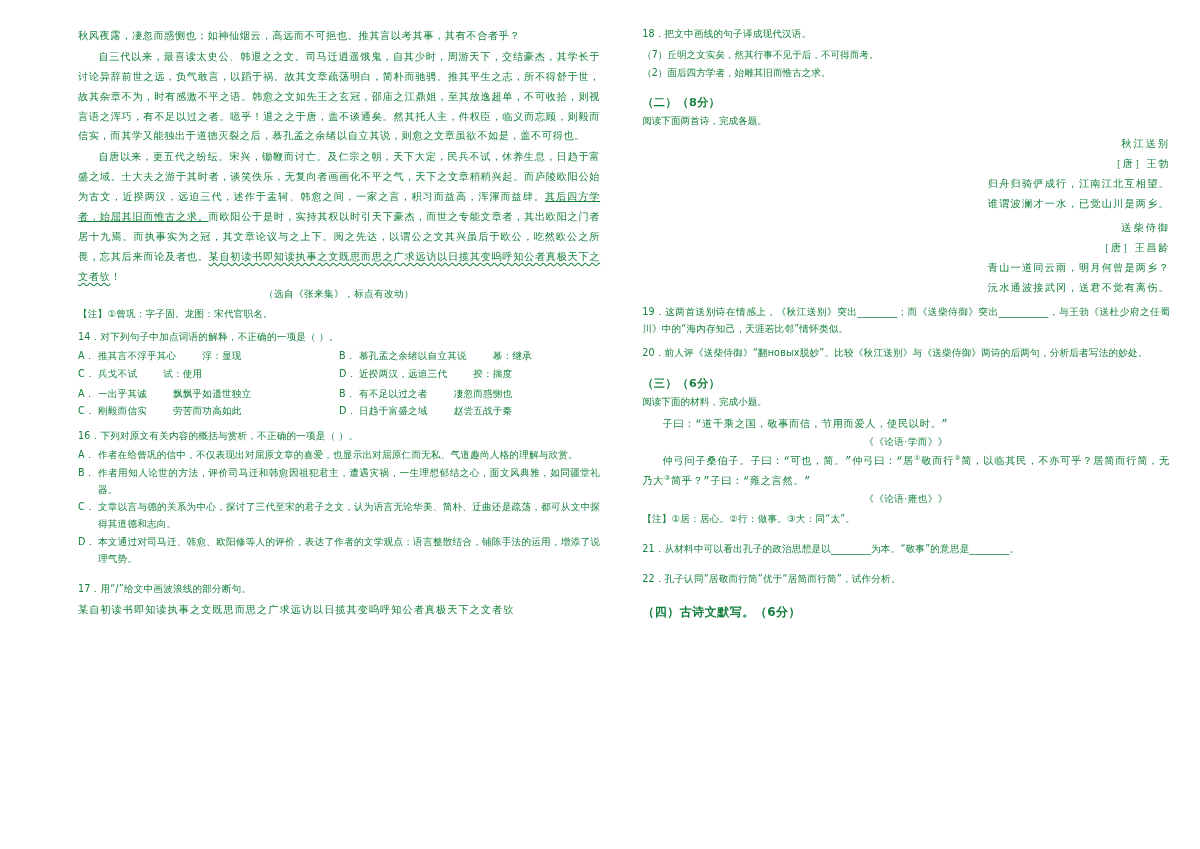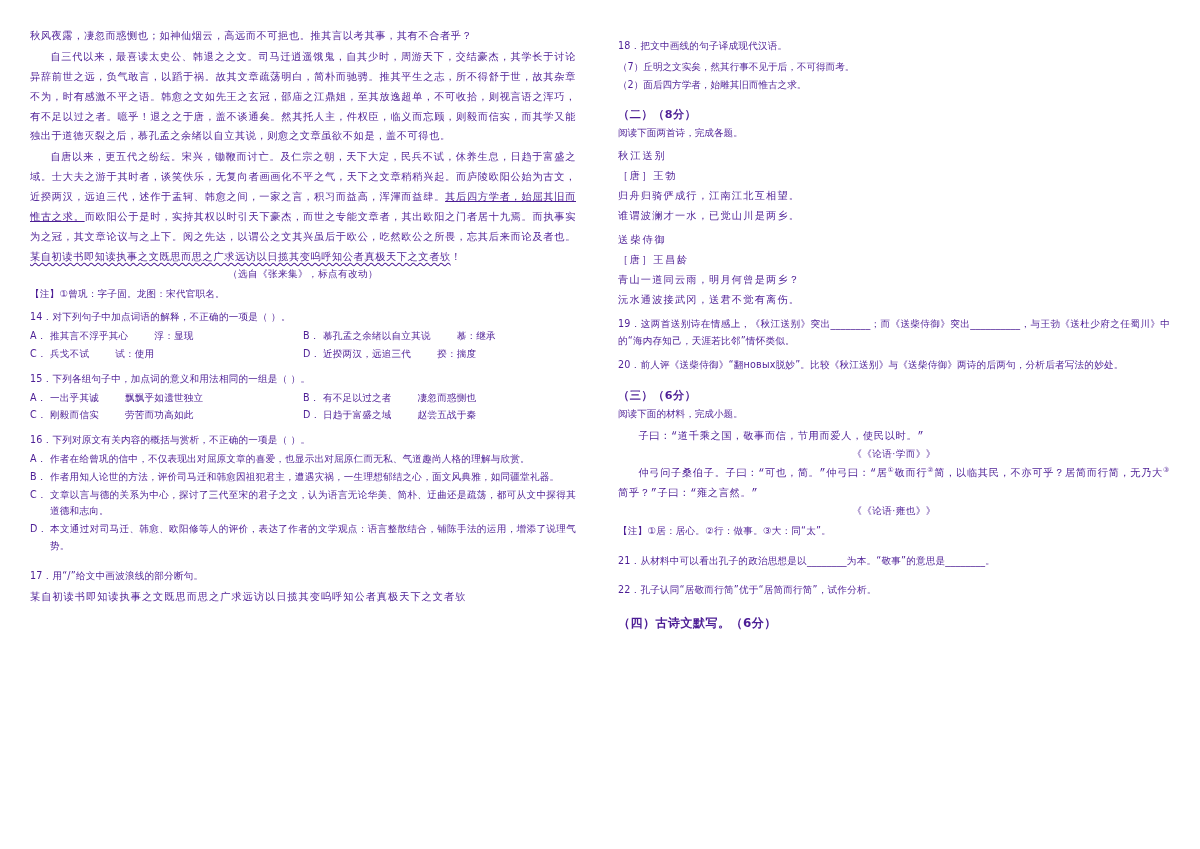--- a/index.html
+++ b/index.html
@@ -7,22 +7,23 @@
     padding: 0;
     background: #f0f0f0;
   }
   .page {
     width: 1200px;
     height: 849px;
     background: #ffffff;
     position: relative;
     box-sizing: border-box;
     font-family: "Liberation Serif", serif;
-    color: #4c1d95;
+    color: #15803d;
     overflow: hidden;
+    padding-left: 48px;
   }
   .cols {
     display: flex;
     width: 100%;
     height: 100%;
     box-sizing: border-box;
     padding: 26px 30px 20px 30px;
   }
   .col {
     box-sizing: border-box;
@@ -104,21 +105,21 @@
     font-size: 11.2px;
     margin: 14px 0 5px 0;
     letter-spacing: 0.5px;
   }
   .lead {
     font-family: "DejaVu Sans", "Liberation Sans", sans-serif;
     font-size: 9.6px;
     margin: 0 0 6px 0;
   }
   .poem {
-    text-align: left;
+    text-align: right;
     font-family: "DejaVu Serif", "Liberation Serif", serif;
     font-size: 10.2px;
     line-height: 1.95;
     letter-spacing: 1.2px;
     margin: 2px 0 4px 0;
   }
   .poem .ttl { letter-spacing: 2px; }
   .poem .auth { letter-spacing: 1.6px; }
   .quote {
     font-family: Liberation Mono, monospace;
@@ -176,21 +177,20 @@
         <div class="opt">
           <span class="lbl">C．</span>
           <span class="txt"><span>兵戈不试</span><span class="gap"></span><span>试：使用</span></span>
         </div>
         <div class="opt">
           <span class="lbl">D．</span>
           <span class="txt"><span>近揆两汉，远追三代</span><span class="gap"></span><span>揆：揣度</span></span>
         </div>
       </div>
 
-      <div class="q">15．下列各组句子中，加点词的意义和用法相同的一组是（      ）。</div>
       <div class="opts">
         <div class="opt">
           <span class="lbl">A．</span>
           <span class="txt"><span>一出乎其诚</span><span class="gap"></span><span>飘飘乎如遗世独立</span></span>
         </div>
         <div class="opt">
           <span class="lbl">B．</span>
           <span class="txt"><span>有不足以过之者</span><span class="gap"></span><span>凄忽而惑恻也</span></span>
         </div>
         <div class="opt">
@@ -223,21 +223,21 @@
         </div>
       </div>
 
       <div class="q tight">17．用“/”给文中画波浪线的部分断句。</div>
       <div class="frag">某自初读书即知读执事之文既思而思之广求远访以日揽其变呜呼知公者真极天下之文者欤</div>
 
     </div>
 
     <div class="col col-right">
 
-      <div class="q" style="margin-top:12px">18．把文中画线的句子译成现代汉语。</div>
+      <div class="q" style="margin-top:0">18．把文中画线的句子译成现代汉语。</div>
       <div class="numlist">
         <div class="it">（7）丘明之文实矣，然其行事不见于后，不可得而考。</div>
         <div class="it">（2）面后四方学者，始雕其旧而惟古之求。</div>
       </div>
 
       <div class="sec-title">（二）（8分）</div>
       <div class="lead">阅读下面两首诗，完成各题。</div>
 
       <div class="poem">
         <div class="ttl">秋江送别</div>

